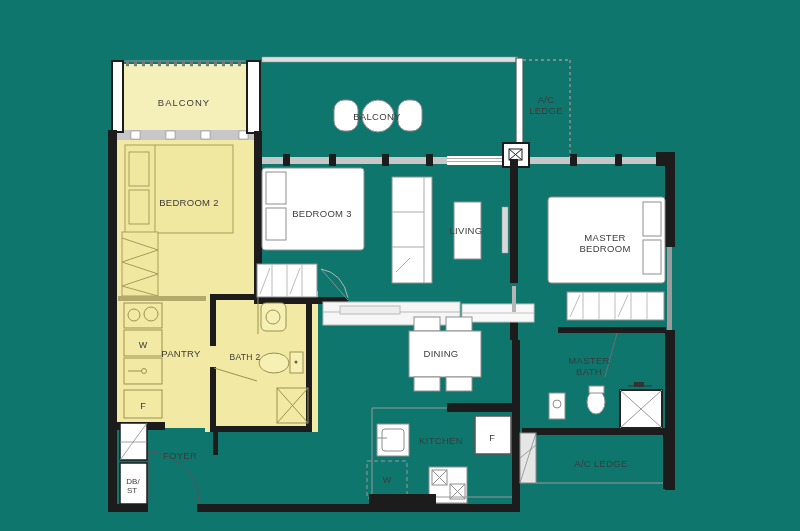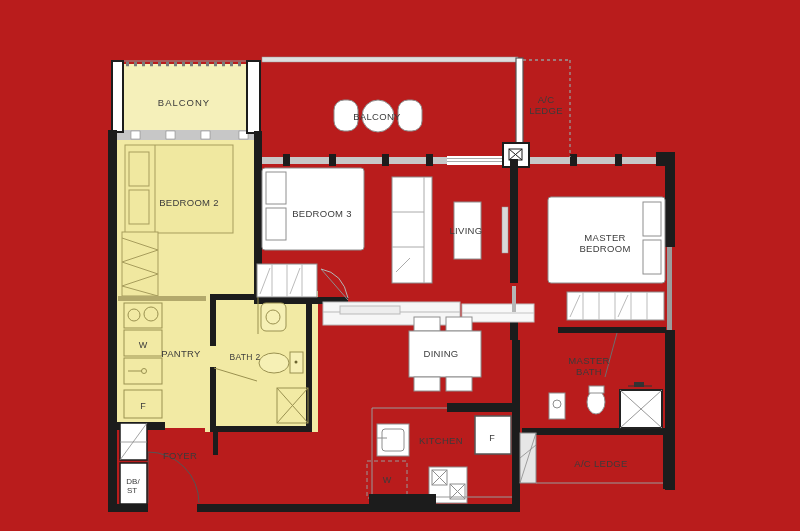--- a/index.html
+++ b/index.html
@@ -1,16 +1,16 @@
 <!DOCTYPE html>
 <html><head>
 <meta charset="utf-8">
 <style>
   html,body{margin:0;padding:0;background:#ffffff;}
-  .stage{position:relative;width:800px;height:531px;background:#b91c1c;overflow:hidden;
+  .stage{position:relative;width:800px;height:531px;background:#0f766e;overflow:hidden;
          font-family:"Liberation Sans", sans-serif;}
   svg{position:absolute;left:0;top:0;}
   text{font-family:"Liberation Sans", sans-serif;fill:#3b3b3b;}
   .room-label{font-size:9.5px;letter-spacing:.3px;}
   .small-label{font-size:9px;}
   .tiny-label{font-size:8px;}
   .wall{fill:#1c1c1c;}
   .win-band{fill:#c7c7c7;}
   .gray-stroke{stroke:#8e8e8e;fill:#ffffff;}
 </style>

